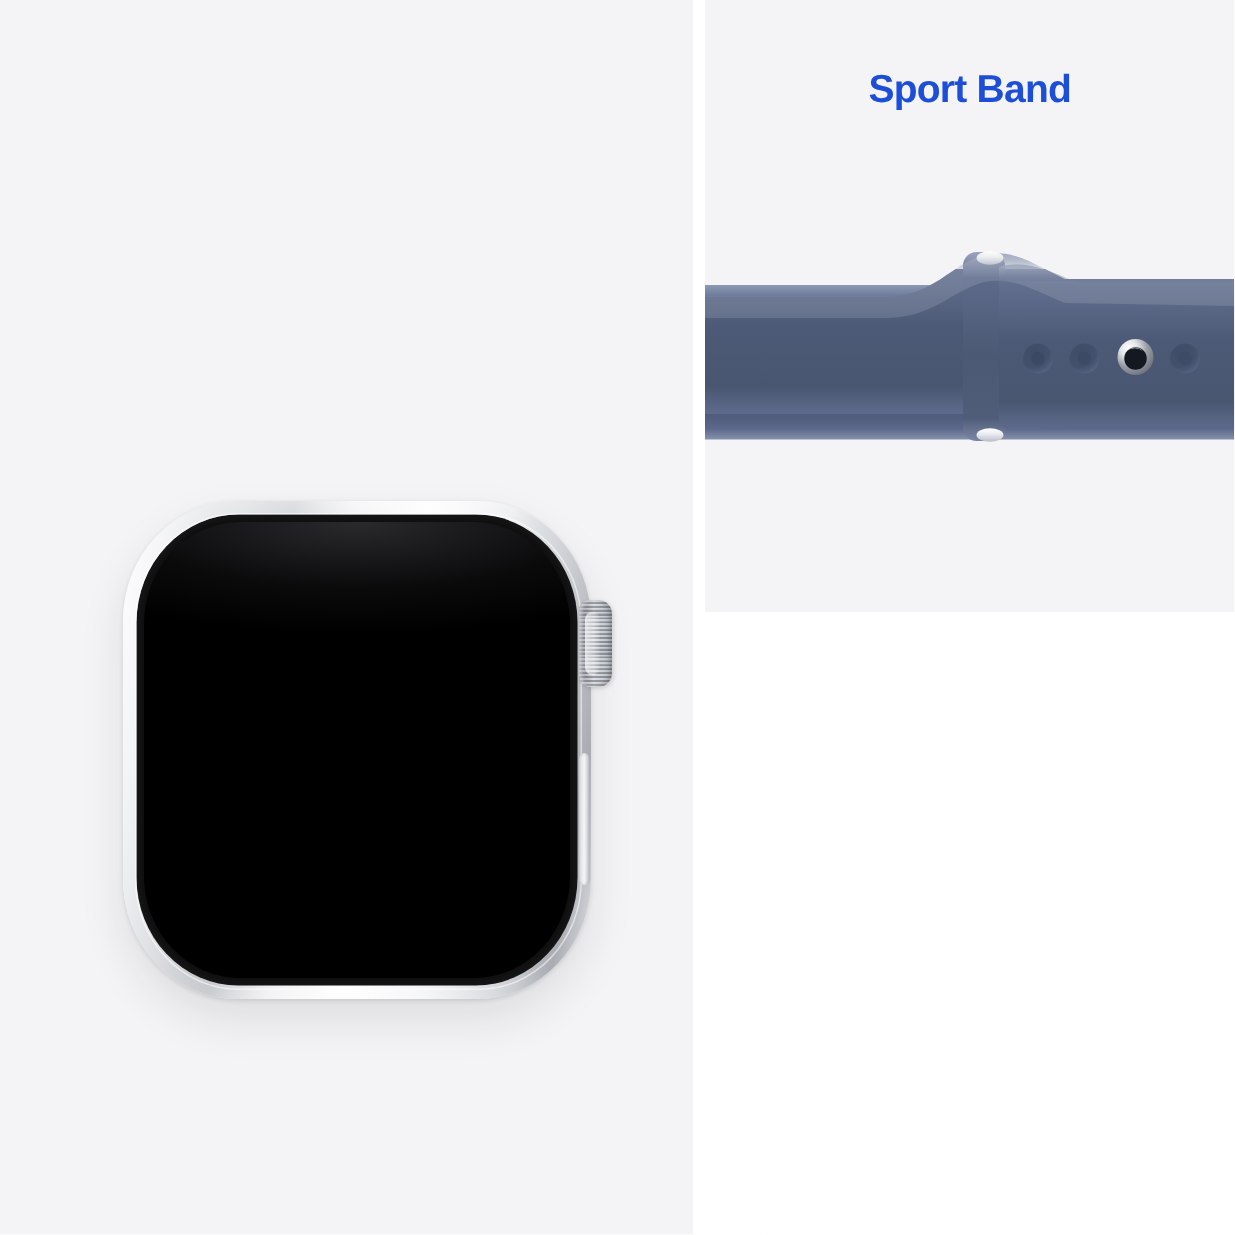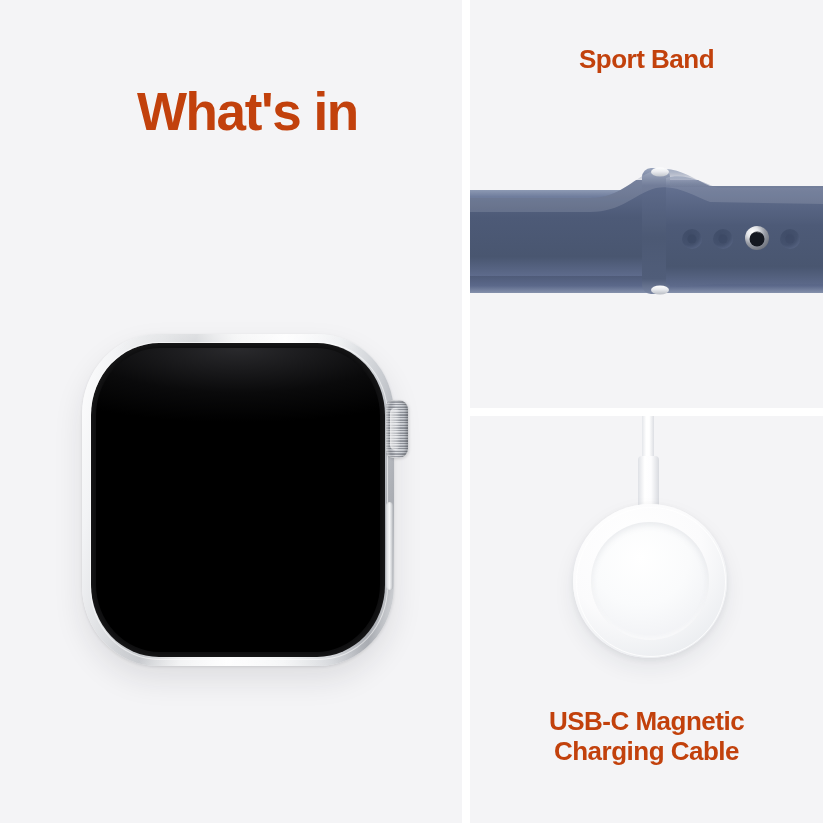--- a/index.html
+++ b/index.html
@@ -27,21 +27,21 @@
     background: #f4f4f6;
     overflow: hidden;
   }
   #panel-watch   { left: 0;     top: 0;   width: 462px; height: 823px; }
   #panel-band    { left: 470px; top: 0;   width: 353px; height: 408px; }
   #panel-charger { left: 470px; top: 416px; width: 353px; height: 407px; }
 
   
   .heading {
     position: absolute;
-    color: #c2410c;
+    color: #1d4ed8;
     font-weight: 700;
     letter-spacing: -0.6px;
     line-height: 1.17;
     margin: 0;
   }
   #title-whats-in-the-box {
     left: 137px;
     top: 82px;
     width: 300px;
     font-size: 53px;
@@ -265,21 +265,21 @@
     pointer-events: none;
   }
 </style>
 </head>
 <body>
 
 <div id="stage">
 
   <div class="panel" id="panel-watch">
 
-    <h1 class="heading" id="title-whats-in-the-box"><span>What's in</span><br></h1>
+    <h1 class="heading" id="title-whats-in-the-box"><br></h1>
 
     <div id="watch">
       <div id="watch-case"></div>
       <div id="watch-case-sheen"></div>
       <div id="watch-bezel"></div>
       <div id="watch-display"></div>
       <div id="watch-rim"></div>
       <div id="digital-crown"></div>
       <div id="digital-crown-cap"></div>
       <div id="side-button"></div>
@@ -384,26 +384,14 @@
           <path d="M281,234 a8,8 0 0 1 11,0 a9,9 0 0 0 -11,0 Z" fill="#ffffff" opacity="0.75"></path>
           <circle cx="320" cy="239" r="10" fill="url(#holeGrad)"></circle>
           <circle cx="320" cy="239" r="4.5" fill="#3b4763" opacity="0.5"></circle>
         </g>
 
         <path d="M0,198 L120,198 C152,198 164,176 186,170 C206,165 222,178 240,186 L353,186 L353,204 L240,202 C222,195 206,184 186,188 C164,194 152,212 120,212 L0,212 Z" fill="#ffffff" opacity="0.13"></path>
       </svg>
     </div>
   </div>
 
-  <div class="panel" id="panel-charger">
-
-    <div id="charger">
-      <div id="charger-cable"></div>
-      <div id="charger-sleeve"></div>
-      <div id="charger-puck"></div>
-      <div id="charger-puck-inner"></div>
-      <div id="charger-puck-ring"></div>
-    </div>
-
-    <h2 class="heading" id="label-charging-cable"><span>USB-C Magnetic</span><br><span>Charging Cable</span></h2>
-  </div>
 
 </div>
 
 </body></html>

